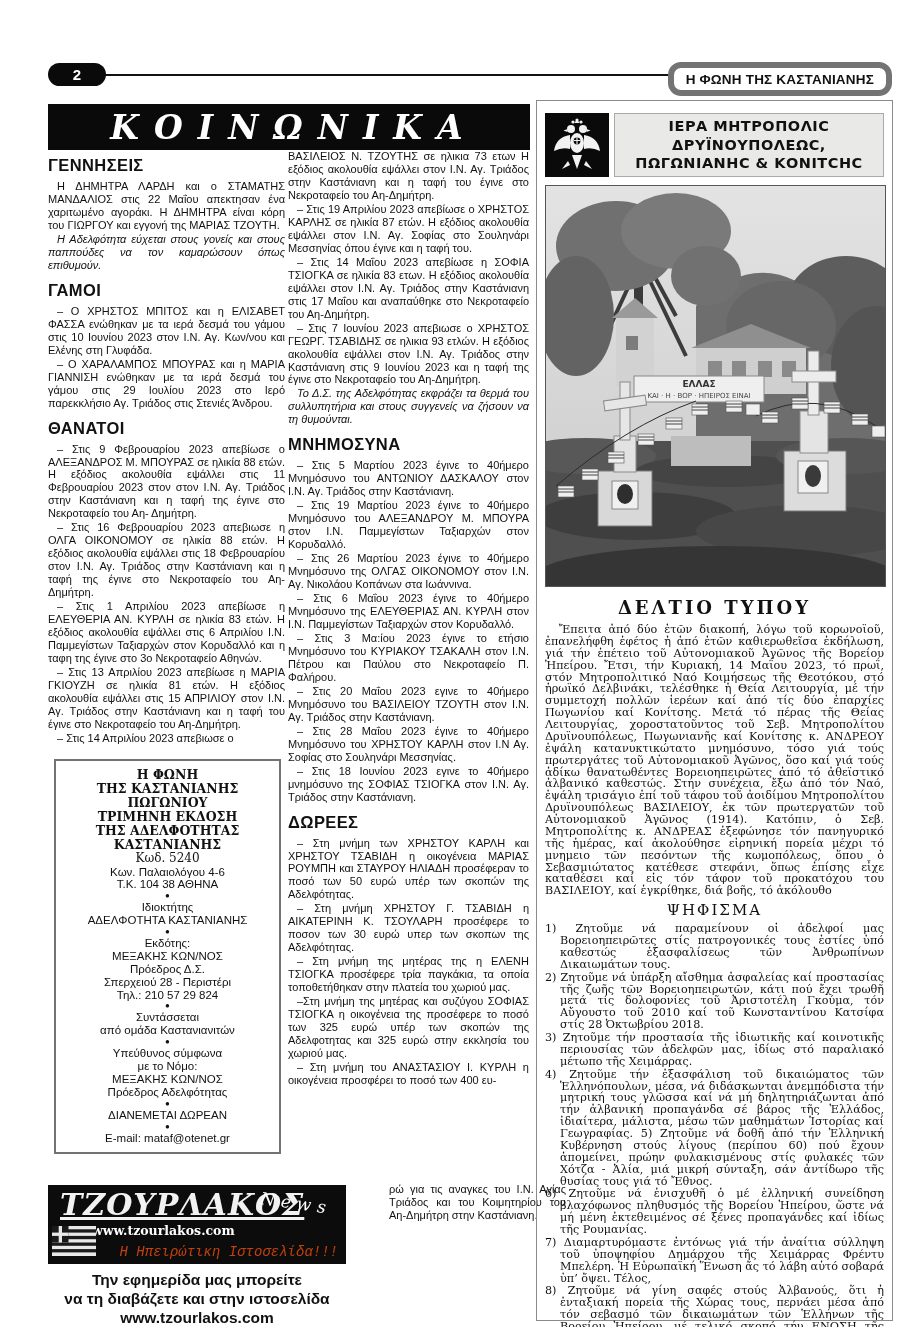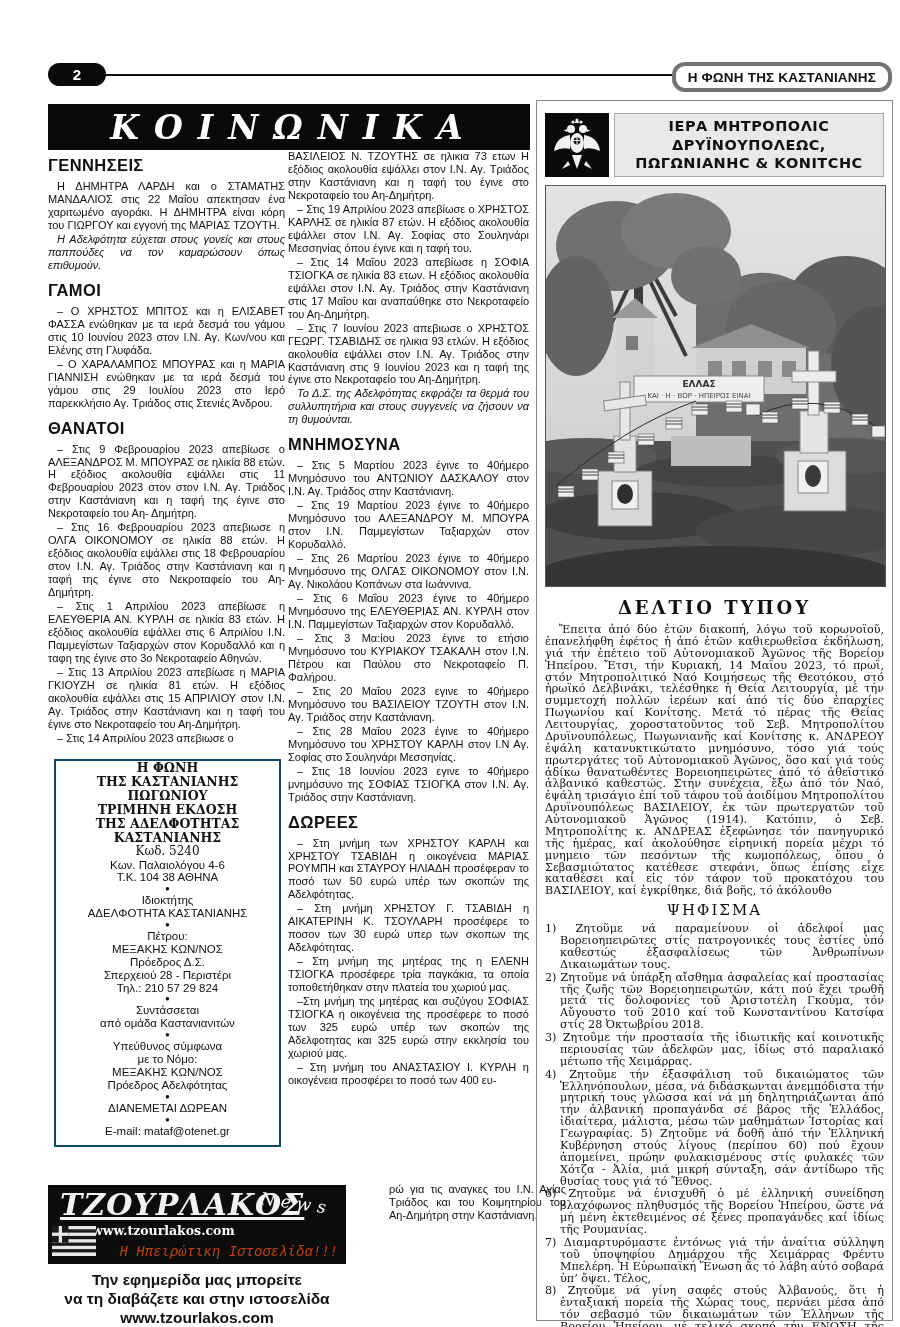--- a/index.html
+++ b/index.html
@@ -1,36 +1,36 @@
 <!DOCTYPE html>
 <html><head>
 <meta charset="utf-8">
 <style>
   html,body{margin:0;padding:0;background:#fff;}
   body{width:900px;height:1327px;position:relative;font-family:"Liberation Sans",sans-serif;color:#111;overflow:hidden;}
   
   .hdr-line{position:absolute;left:50px;top:74px;width:840px;height:2px;background:#111;}
   .page-pill{position:absolute;left:48px;top:63px;width:58px;height:23px;background:#0a0a0a;border-radius:12px;color:#fff;
     font-weight:bold;font-size:15px;display:flex;align-items:center;justify-content:center;z-index:2;}
-  .mast-pill{position:absolute;right:8px;top:62px;height:22px;background:#fff;border:4px solid #737373;border-radius:13px;
+  .mast-pill{position:absolute;right:8px;top:62px;height:22px;background:#fff;border:6px solid #737373;border-radius:13px;
     display:flex;align-items:center;padding:0 12px;font-weight:bold;font-size:13.5px;z-index:2;letter-spacing:.2px;}
   
   .koin{position:absolute;left:48px;top:104px;width:482px;height:46px;background:#0a0a0a;display:flex;align-items:center;justify-content:center;}
   .koin span{color:#fff;font-family:"DejaVu Serif",serif;font-weight:bold;font-style:italic;font-size:33px;letter-spacing:15px;padding-left:10px;}
   
   .col-left{position:absolute;left:48px;top:156px;width:237px;}
   .col-mid{position:absolute;left:288px;top:150px;width:241px;}
   .col-narrow{position:absolute;left:352px;top:1183px;width:177px;margin-left:37px;}
   .sec-h{font-weight:bold;font-size:16.5px;letter-spacing:.4px;margin:9px 0 5px;}
   .sec-h:first-child{margin-top:0;}
   .p{font-size:11px;line-height:1.18;text-align:justify;text-indent:9px;margin:0 0 1px;}
   .p.noind{text-indent:0;}
   .p.it{font-style:italic;}
   
-  .infobox{border:2px solid #0c4a6e;margin:14px 4px 0 6px;padding:0 2px 8px;text-align:center;}
+  .infobox{border:2px solid #737373;margin:14px 4px 0 6px;padding:7px 2px 8px;text-align:center;}
   .ib-t{font-family:"DejaVu Serif",serif;font-weight:bold;font-size:12.5px;line-height:1.12;}
   .ib-c{font-family:"DejaVu Serif",serif;font-size:12px;line-height:1.15;}
   .ib-l{font-size:11.5px;line-height:1.12;}
   .ib-b{font-size:8px;line-height:1.25;}
   
   .ad{position:absolute;left:48px;top:1185px;width:298px;height:79px;background:#0c0c0c;overflow:hidden;}
   .ad-brand{position:absolute;left:12px;top:2px;color:#f2f2f2;font-family:"DejaVu Serif",serif;font-weight:bold;font-style:italic;font-size:30px;letter-spacing:1px;text-decoration:underline;}
   .ad-news{position:absolute;left:212px;top:8px;color:#fff;font-family:"DejaVu Serif",serif;font-style:italic;font-size:17px;letter-spacing:6px;transform:rotate(8deg);}
   .ad-url{position:absolute;left:44px;top:38px;color:#fff;font-family:"DejaVu Serif",serif;font-weight:bold;font-size:12.5px;}
   .ad-tag{position:absolute;right:8px;bottom:4px;color:#c2410c;font-family:Liberation Mono, monospace;font-style:italic;font-size:14px;}
@@ -86,21 +86,21 @@
     <div class="ib-t">ΤΡΙΜΗΝΗ ΕΚΔΟΣΗ</div>
     <div class="ib-t">ΤΗΣ ΑΔΕΛΦΟΤΗΤΑΣ</div>
     <div class="ib-t">ΚΑΣΤΑΝΙΑΝΗΣ</div>
     <div class="ib-c">Κωδ. 5240</div>
     <div class="ib-l">Κων. Παλαιολόγου 4-6</div>
     <div class="ib-l">Τ.Κ. 104 38 ΑΘΗΝΑ</div>
     <div class="ib-b">●</div>
     <div class="ib-l">Ιδιοκτήτης</div>
     <div class="ib-l">ΑΔΕΛΦΟΤΗΤΑ ΚΑΣΤΑΝΙΑΝΗΣ</div>
     <div class="ib-b">●</div>
-    <div class="ib-l">Πέτρου:</div>
+    <div class="ib-l">Εκδότης:</div>
     <div class="ib-l">ΜΕΞΑΚΗΣ ΚΩΝ/ΝΟΣ</div>
     <div class="ib-l">Πρόεδρος Δ.Σ.</div>
     <div class="ib-l">Σπερχειού 28 - Περιστέρι</div>
     <div class="ib-l">Τηλ.:  210 57 29 824</div>
     <div class="ib-b">●</div>
     <div class="ib-l">Συντάσσεται</div>
     <div class="ib-l">από ομάδα Καστανιανιτών</div>
     <div class="ib-b">●</div>
     <div class="ib-l">Υπεύθυνος σύμφωνα</div>
     <div class="ib-l">με το Νόμο:</div>

